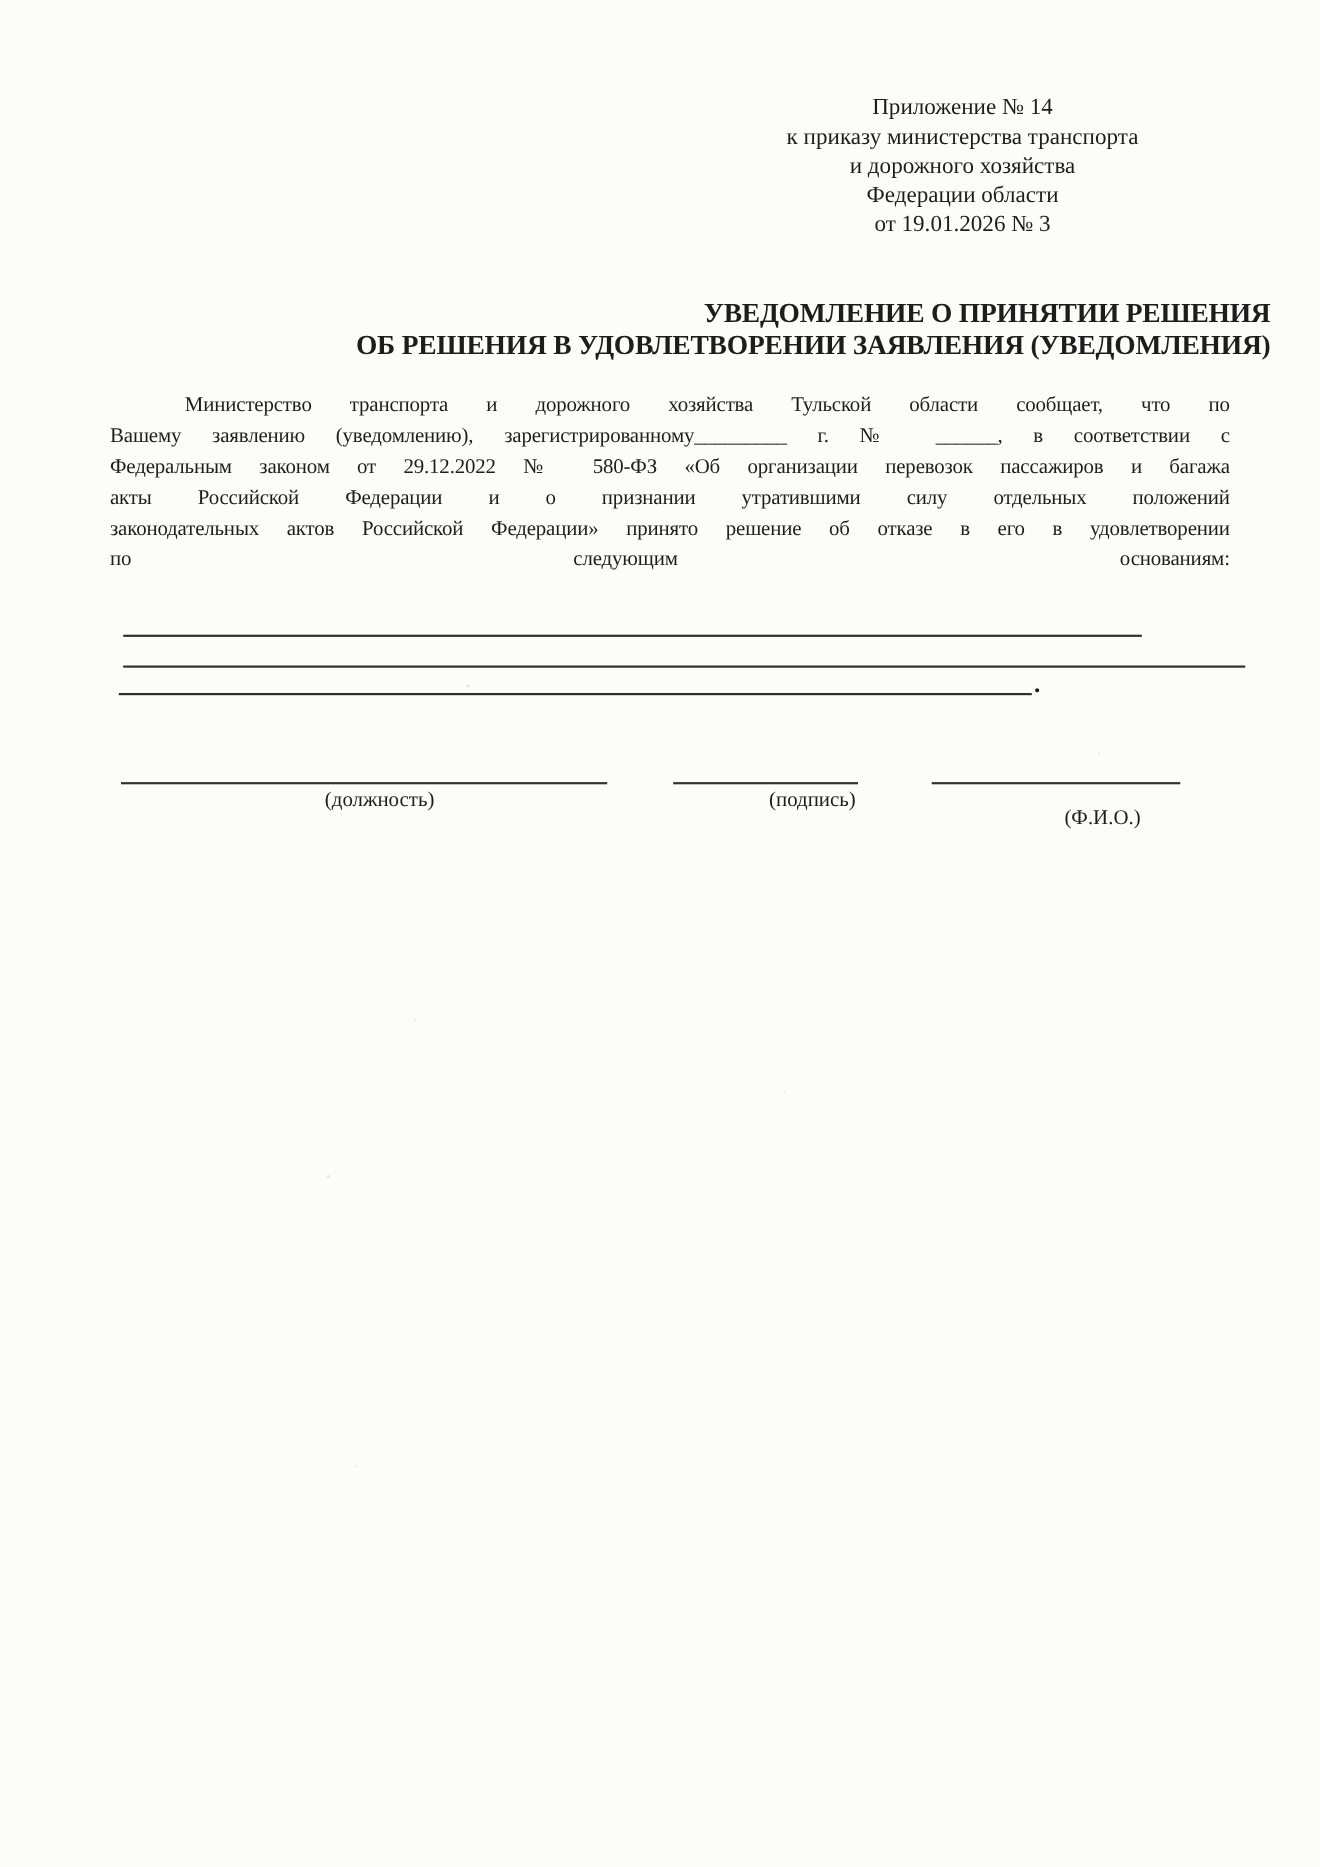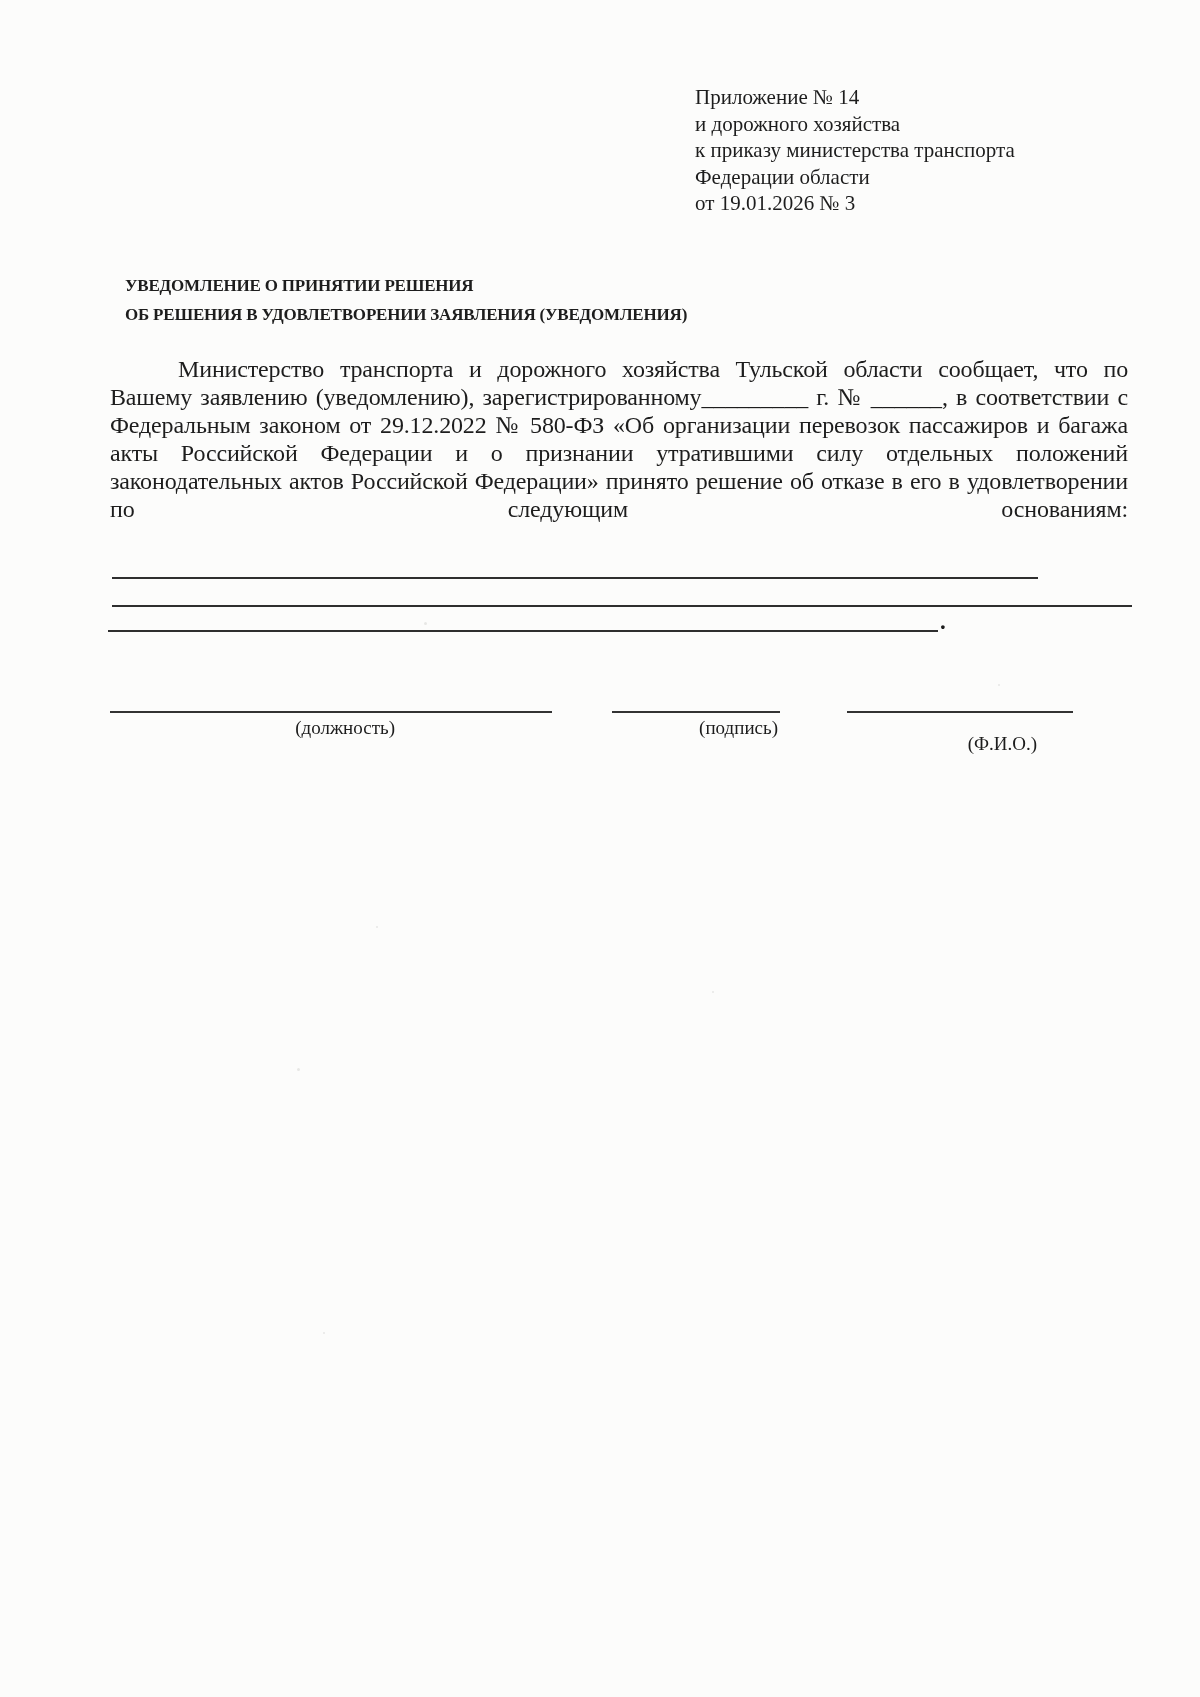--- a/index.html
+++ b/index.html
@@ -13,45 +13,46 @@
     font-family: "Liberation Serif", "DejaVu Serif", serif;
     color: #1d1d1d;
   }
 
   
   .header-block {
     position: absolute;
     top: 84px;
     left: 695px;
     width: 360px;
+    text-align: center;
     font-size: 21px;
     line-height: 26.5px;
     white-space: nowrap;
   }
 
   
   .doc-title {
     position: absolute;
     top: 271px;
     left: 125px;
     width: 1030px;
-    text-align: left;
+    text-align: right;
     font-weight: 700;
-    font-size: 17px;
+    font-size: 25px;
     line-height: 29px;
     letter-spacing: -0.2px;
   }
 
   
   .body-text {
     position: absolute;
     top: 355px;
-    left: 110px;
+    left: 100px;
     width: 1018px;
-    font-size: 24px;
+    font-size: 19px;
     line-height: 28px;
     letter-spacing: -0.15px;
   }
   .bline {
     height: 28px;
     text-align: justify;
     text-align-last: justify;
   }
   .bline.indent { text-indent: 68px; }
 
@@ -100,22 +101,22 @@
   .sp5 { left: 323px; top: 1332px; width: 2px; height: 2px; }
   .sp6 { left: 998px; top: 684px; width: 2px; height: 2px; }
 </style>
 </head>
 <body>
 
 <div class="page">
 
   <div class="header-block">
     <div>Приложение № 14</div>
+    <div>к приказу министерства транспорта</div>
     <div>и дорожного хозяйства</div>
-    <div>к приказу министерства транспорта</div>
     <div>Федерации области</div>
     <div>от 19.01.2026 № 3</div>
   </div>
 
   <div class="doc-title">
     <div>УВЕДОМЛЕНИЕ О ПРИНЯТИИ РЕШЕНИЯ</div>
     <div>ОБ РЕШЕНИЯ В УДОВЛЕТВОРЕНИИ ЗАЯВЛЕНИЯ (УВЕДОМЛЕНИЯ)</div>
   </div>
 
   <div class="body-text">

